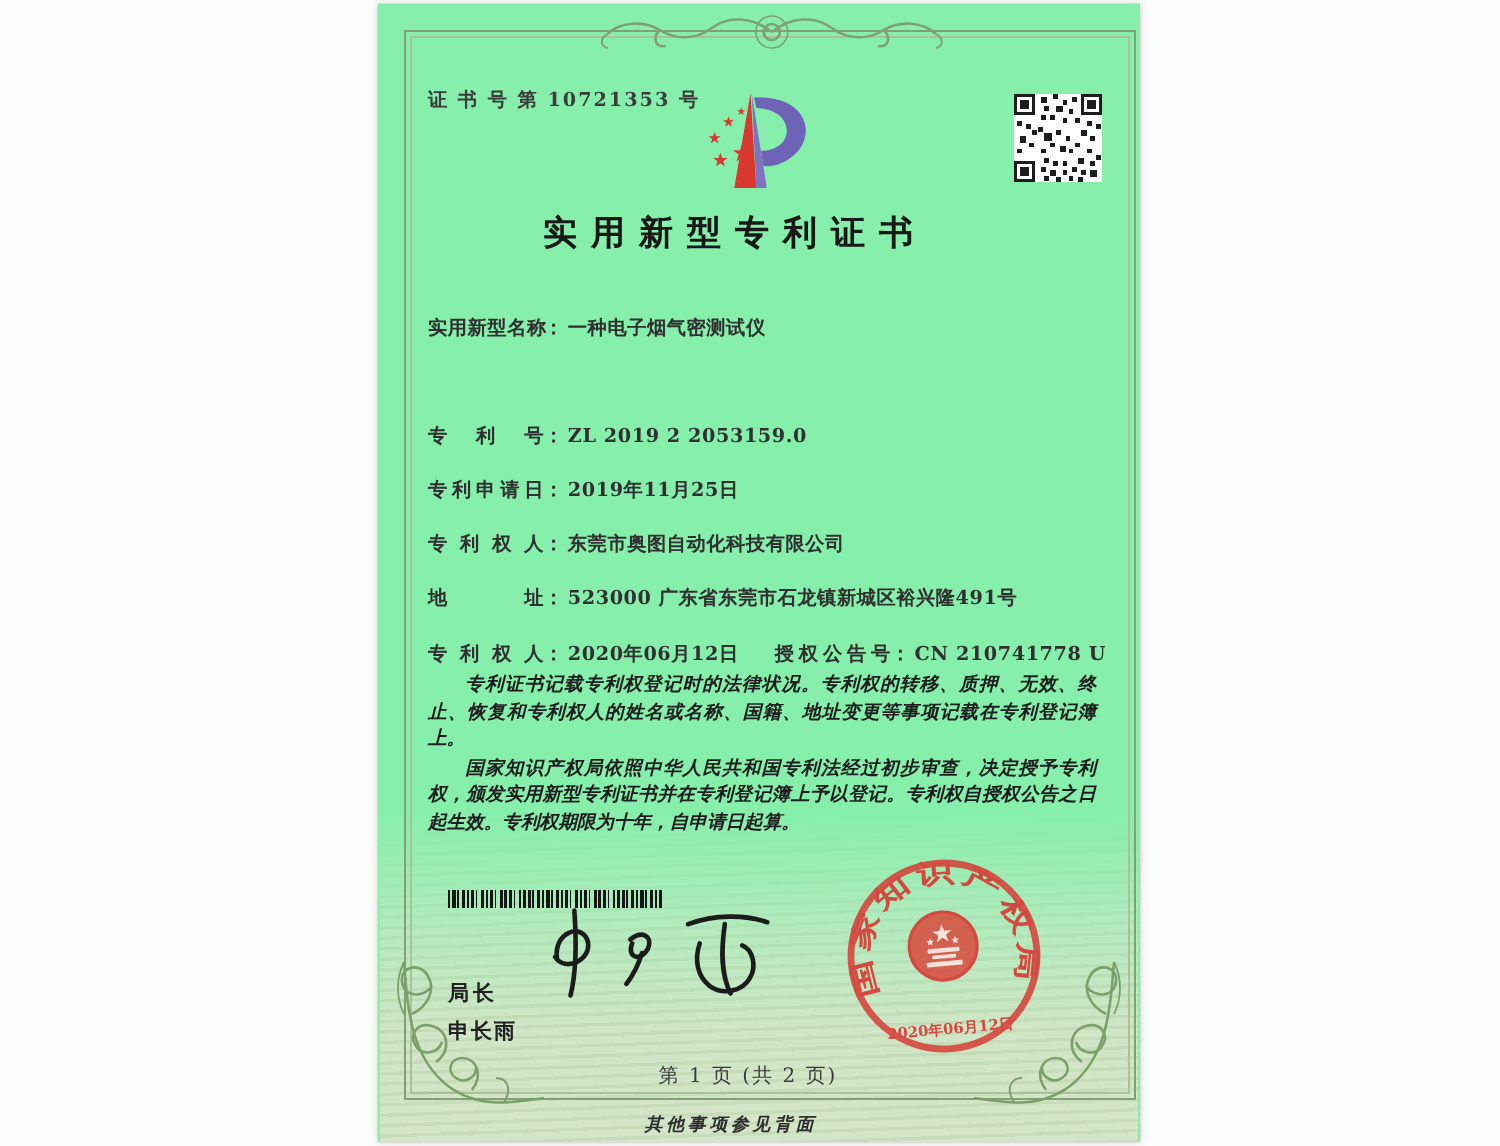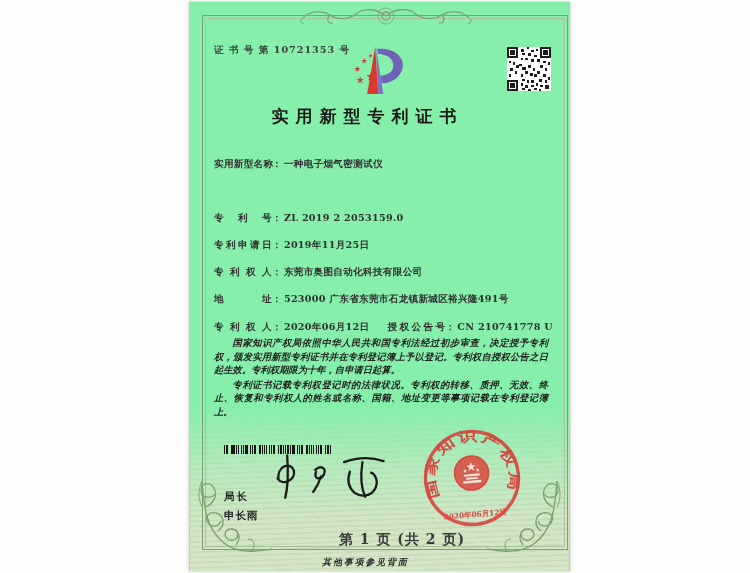--- a/index.html
+++ b/index.html
@@ -71,21 +71,21 @@
       #161616 4.6px 5.3px, rgba(0,0,0,0) 5.3px 7.1px,
       #161616 7.1px 8.5px, rgba(0,0,0,0) 8.5px 9.4px);
   }
   .signer{position:absolute;left:35px;top:464px;z-index:3;color:#222;}
   .signer-title{font-size:10.5px;font-weight:700;letter-spacing:2px;margin-top:24px;}
   .signer-name{font-size:10.5px;font-weight:700;letter-spacing:1px;margin-top:5px;}
   .sig{position:absolute;left:76px;top:447px;z-index:4;}
   .seal{position:absolute;left:233px;top:426px;z-index:5;transform:rotate(-5deg);opacity:.95;}
   .page-note{
     position:absolute;left:13px;width:344px;top:529px;z-index:3;text-align:center;
-    font-size:14px;color:#3a3a3a;font-weight:700;letter-spacing:1px;padding-left:28px;
+    font-size:10px;color:#3a3a3a;font-weight:400;letter-spacing:1px;
   }
   .back-note{
     position:absolute;left:0;right:28px;top:555px;z-index:3;text-align:center;
     font-size:8.8px;color:#2e2e2e;font-weight:600;letter-spacing:2px;font-style:italic;
   }
 </style>
 </head>
 <body>
 
 <div class="paper">
@@ -215,22 +215,22 @@
     <span class="lbl">专利权人</span><span class="colon">：</span><span>东莞市奥图自动化科技有限公司</span>
   </div>
   <div class="row" style="top:291px">
     <span class="lbl">地址</span><span class="colon">：</span><span>523000 广东省东莞市石龙镇新城区裕兴隆491号</span>
   </div>
   <div class="row" style="top:319px">
     <span class="lbl">专利权人</span><span class="colon">：</span><span>2020年06月12日</span><span class="spacer"></span><span class="lbl">授权公告号</span><span class="colon">：</span><span>CN 210741778 U</span>
   </div>
 
   <div class="paras">
+    <p>专利证书记载专利权登记时的法律状况。专利权的转移、质押、无效、终止、恢复和专利权人的姓名或名称、国籍、地址变更等事项记载在专利登记簿上。</p>
     <p>国家知识产权局依照中华人民共和国专利法经过初步审查，决定授予专利权，颁发实用新型专利证书并在专利登记簿上予以登记。专利权自授权公告之日起生效。专利权期限为十年，自申请日起算。</p>
-    <p>专利证书记载专利权登记时的法律状况。专利权的转移、质押、无效、终止、恢复和专利权人的姓名或名称、国籍、地址变更等事项记载在专利登记簿上。</p>
   </div>
 
   <div class="barcode"></div>
 
   <div class="signer">
     <div class="signer-title">局长</div>
     <div class="signer-name">申长雨</div>
   </div>
 
   <svg class="sig" width="135" height="56" viewBox="0 0 140 55">

